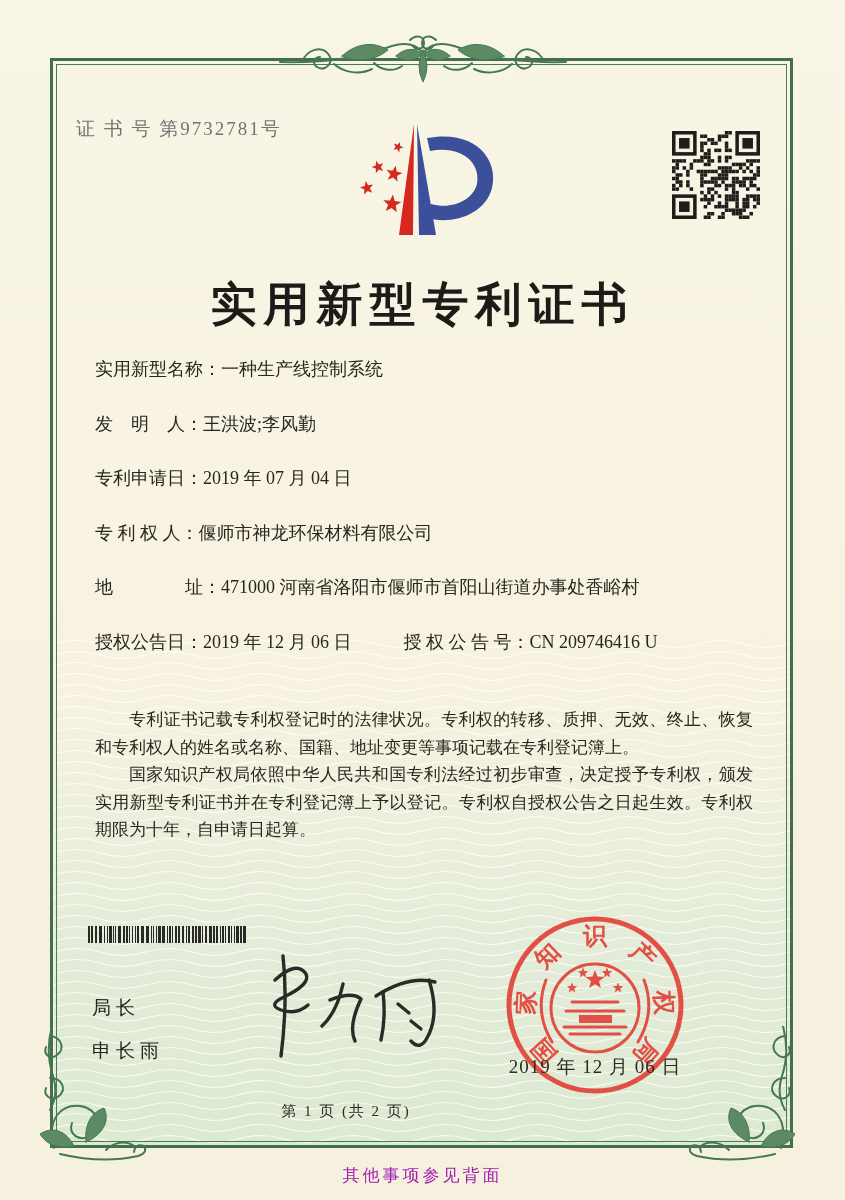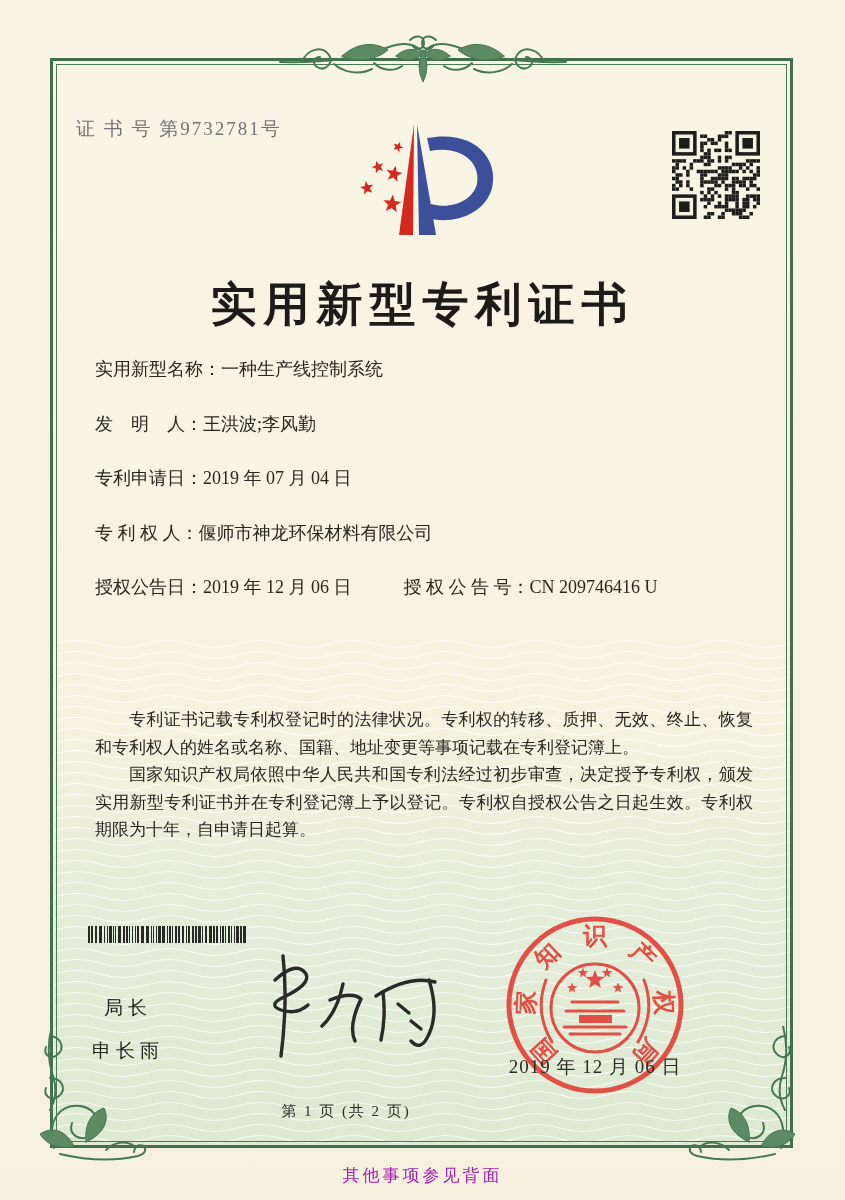--- a/index.html
+++ b/index.html
@@ -25,21 +25,21 @@
   .cert-no{left:76px;top:116px;font-size:19px;letter-spacing:2px;color:#737373;}
   .title{left:0;top:246px;width:845px;text-align:center;font-size:46px;font-weight:bold;
          letter-spacing:7px;color:#1c1b18;margin-top:28px;}
   .fields{left:95px;top:357px;width:660px;font-size:18px;}
   .frow{height:54.5px;line-height:24px;white-space:nowrap;}
   .frow .lab{color:#27261f;margin-top:39px;}
   .frow .val{color:#27261f;}
   .frow .pair2{margin-left:52px;}
   .paras{left:95px;top:706px;width:658px;font-size:17px;line-height:27.5px;text-align:justify;color:#27261f;}
   .paras p{margin:0;text-indent:2em;}
-  .signer{left:92px;top:986px;font-size:19px;letter-spacing:5px;color:#23221e;line-height:43px;text-align:center;}
+  .signer{left:92px;top:986px;font-size:19px;letter-spacing:5px;color:#23221e;line-height:43px;}
   .seal-date{left:500px;top:1054px;width:190px;text-align:center;font-size:19px;color:#2e2b25;
              letter-spacing:1px;z-index:6;}
   .pageinfo{left:50px;top:1102px;width:592px;text-align:center;font-size:15px;letter-spacing:2px;color:#2b2a26;}
   .backnote{left:0;top:1164px;width:845px;text-align:center;font-size:17px;letter-spacing:3px;color:#a21caf;}
   .sig path{fill:none;stroke:#2a2a27;stroke-width:3.4;stroke-linecap:round;stroke-linejoin:round;}
   .sealring{fill:none;stroke:#e2453a;stroke-width:5;}
   .emb{stroke:#e2453a;fill:none;stroke-width:3;stroke-linecap:round;}
   .embf{fill:#e2453a;stroke:none;}
 </style>
 </head>
@@ -388,20 +388,23 @@
   <div class="frow">
     <span class="lab">发　明　人：</span><span class="val">王洪波;李风勤</span>
   </div>
   <div class="frow">
     <span class="lab">专利申请日：</span><span class="val">2019 年 07 月 04 日</span>
   </div>
   <div class="frow">
     <span class="lab">专 利 权 人：</span><span class="val">偃师市神龙环保材料有限公司</span>
   </div>
   <div class="frow">
+    <span class="lab">地　　　　址：</span><span class="val">471000 河南省洛阳市偃师市首阳山街道办事处香峪村</span>
+  </div>
+  <div class="frow">
     <span class="lab">授权公告日：</span><span class="val">2019 年 12 月 06 日</span><span class="pair2"><span class="lab">授 权 公 告 号：</span><span class="val">CN 209746416 U</span></span>
   </div>
 </div>
 
 <div class="abs paras">
   <p>专利证书记载专利权登记时的法律状况。专利权的转移、质押、无效、终止、恢复和专利权人的姓名或名称、国籍、地址变更等事项记载在专利登记簿上。</p>
   <p>国家知识产权局依照中华人民共和国专利法经过初步审查，决定授予专利权，颁发实用新型专利证书并在专利登记簿上予以登记。专利权自授权公告之日起生效。专利权期限为十年，自申请日起算。</p>
 </div>
 
 <svg class="abs" style="left:88px;top:926px;" id="barcode" width="158" height="17" viewBox="0 0 158 17">

